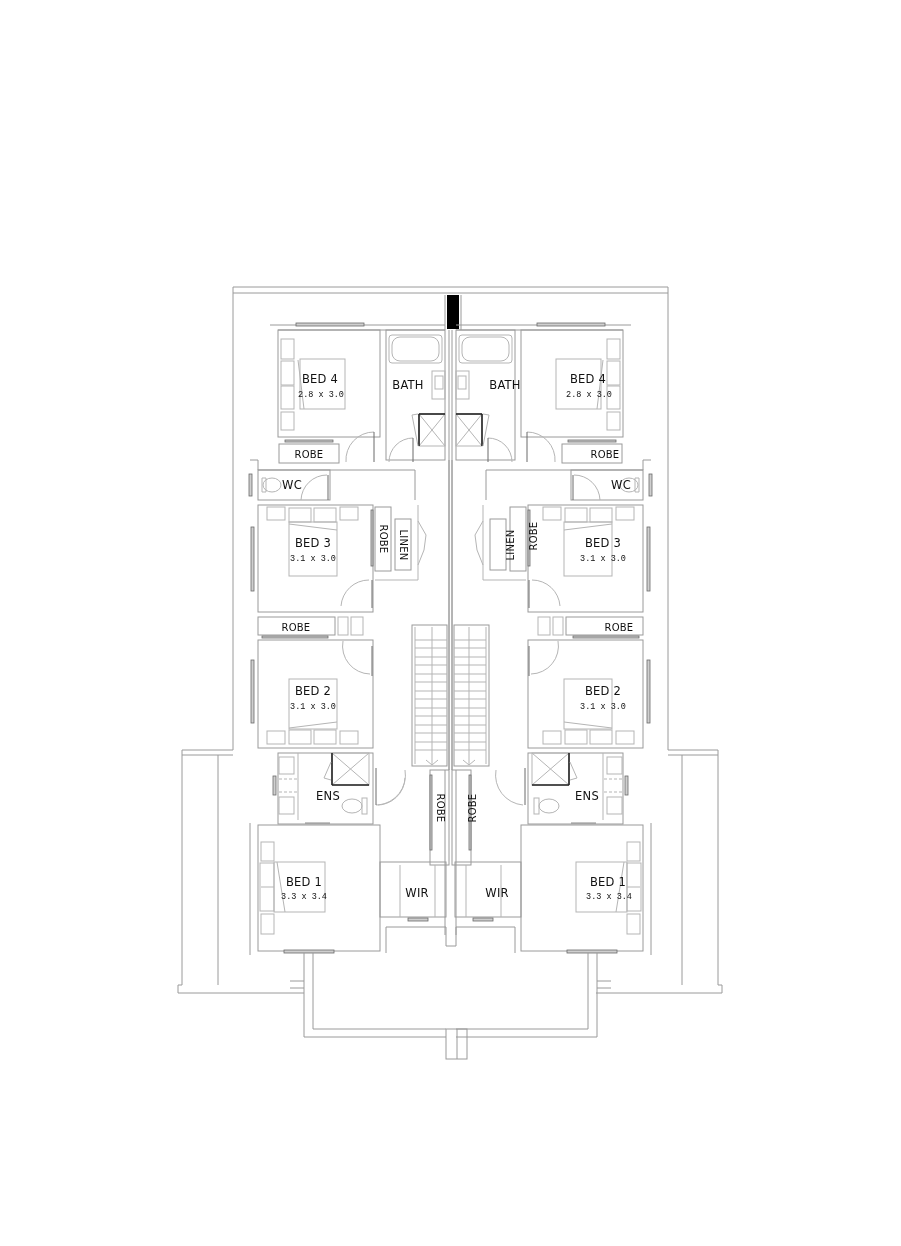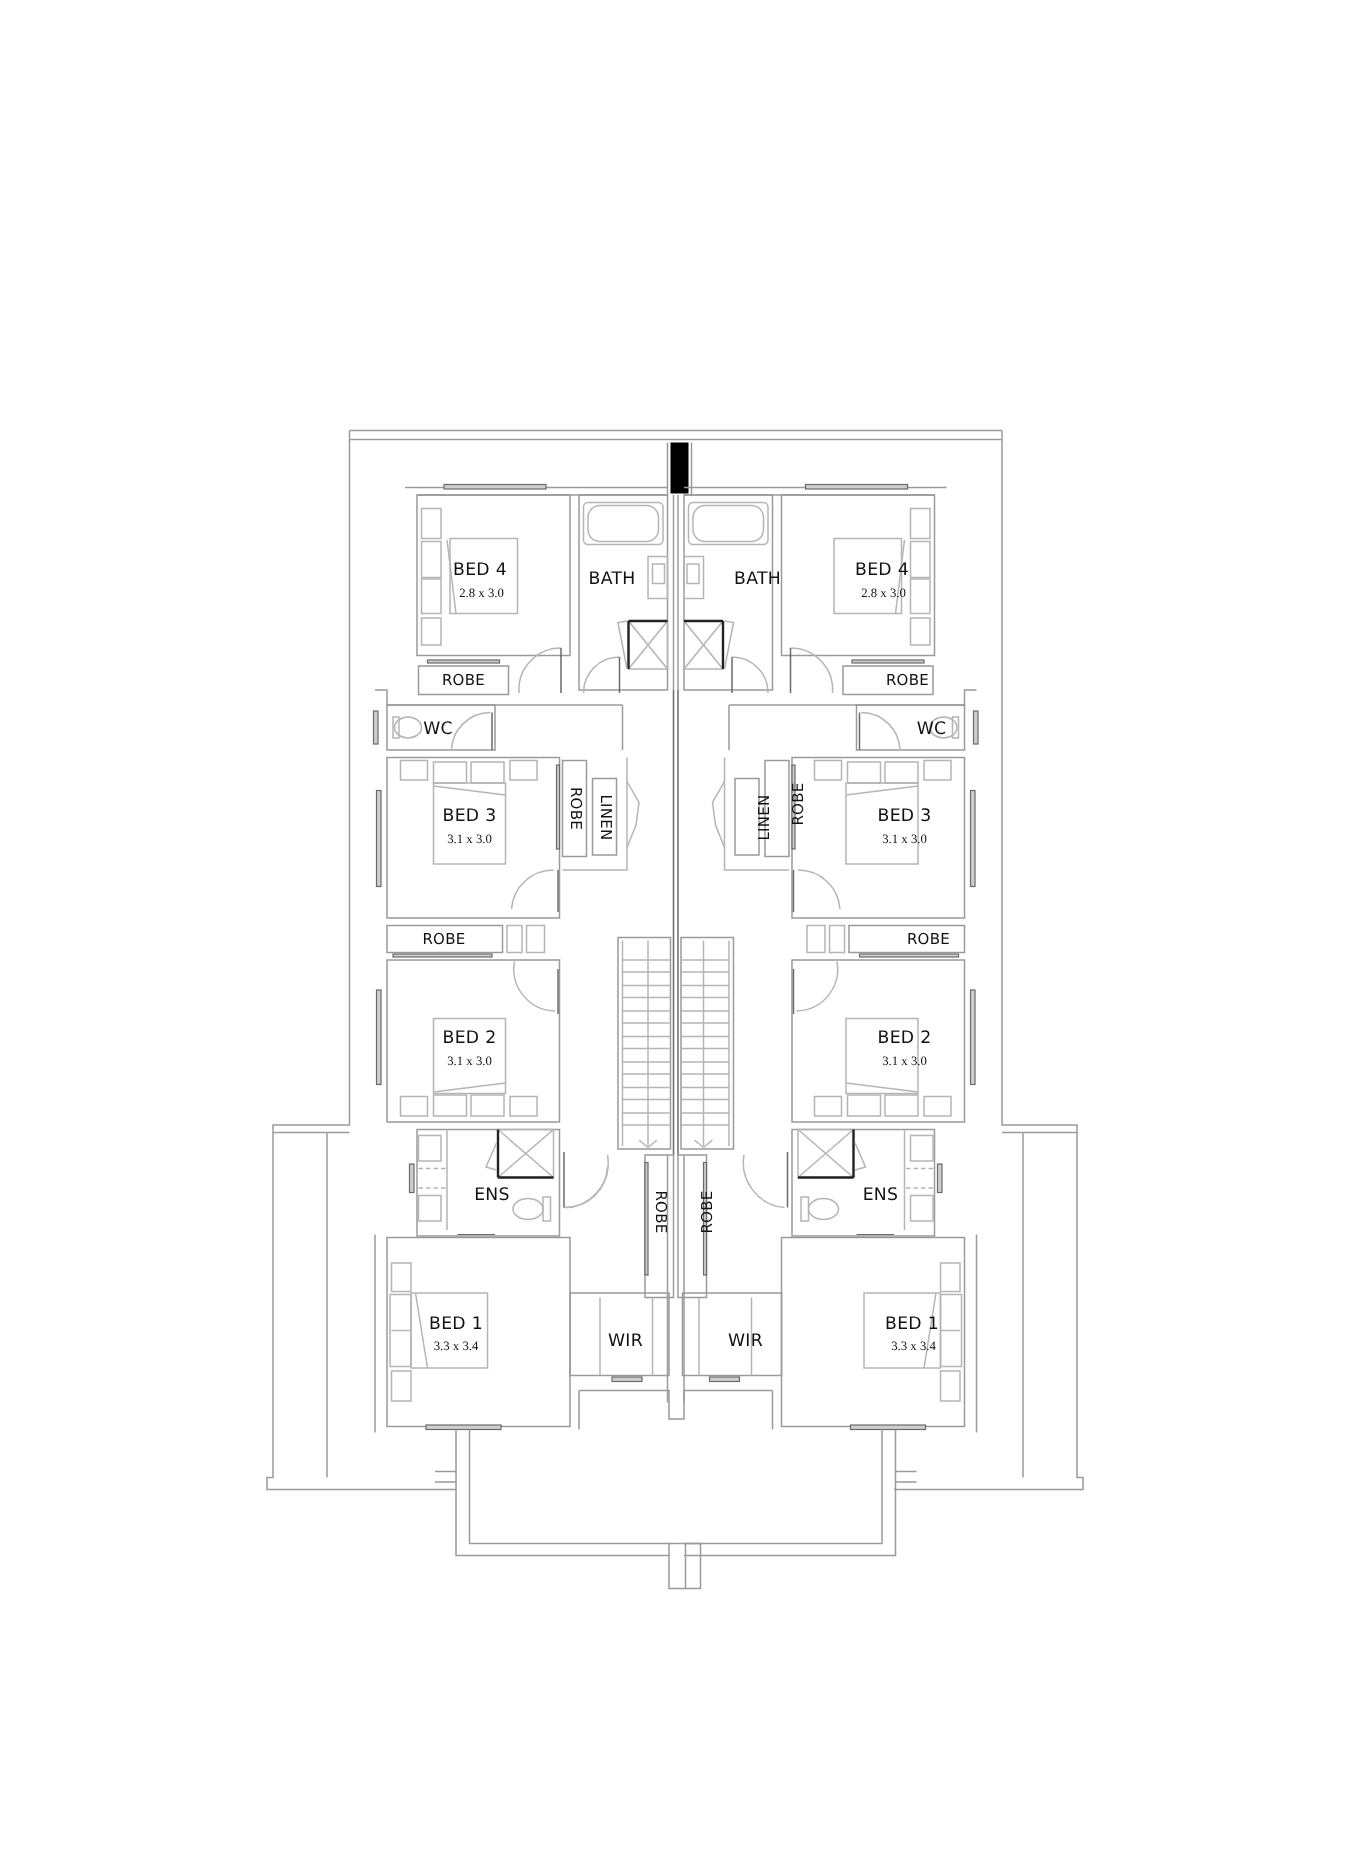--- a/index.html
+++ b/index.html
@@ -5,21 +5,21 @@
   html, body { margin: 0; padding: 0; background: #ffffff; }
   body { width: 901px; height: 1246px; position: relative; overflow: hidden; font-family: "DejaVu Sans", sans-serif; }
   #plan { position: absolute; left: 0; top: 0; width: 901px; height: 1246px; }
   .w { fill: none; stroke: #9a9a9a; stroke-width: 1; }
   .wd { fill: none; stroke: #6a6a6a; stroke-width: 1; }
   .thin { fill: none; stroke: #b5b5b5; stroke-width: 1; }
   .dark { fill: none; stroke: #222; stroke-width: 1.6; }
   .win { fill: #cfcfcf; stroke: #6a6a6a; stroke-width: 0.8; }
   .solid { fill: #000; stroke: none; }
   .lbl { position: absolute; transform: translate(-50%, -50%); color: #111; font-family: "DejaVu Sans", sans-serif; font-size: 11.5px; white-space: nowrap; letter-spacing: 0.2px; }
-  .dim { position: absolute; transform: translate(-50%, -50%); color: #111; font-family: Liberation Serif, serif; font-size: 8.5px; white-space: nowrap; }
+  .dim { position: absolute; transform: translate(-50%, -50%); color: #111; font-family: Liberation Mono, monospace; font-size: 8.5px; white-space: nowrap; }
   .small { font-size: 10px; }
   .v-cw { transform: translate(-50%, -50%) rotate(90deg); }
   .v-ccw { transform: translate(-50%, -50%) rotate(-90deg); }
 </style>
 </head>
 <body>
 
 <svg id="plan" viewBox="0 0 901 1246" xmlns="http://www.w3.org/2000/svg">
 
   <g>

